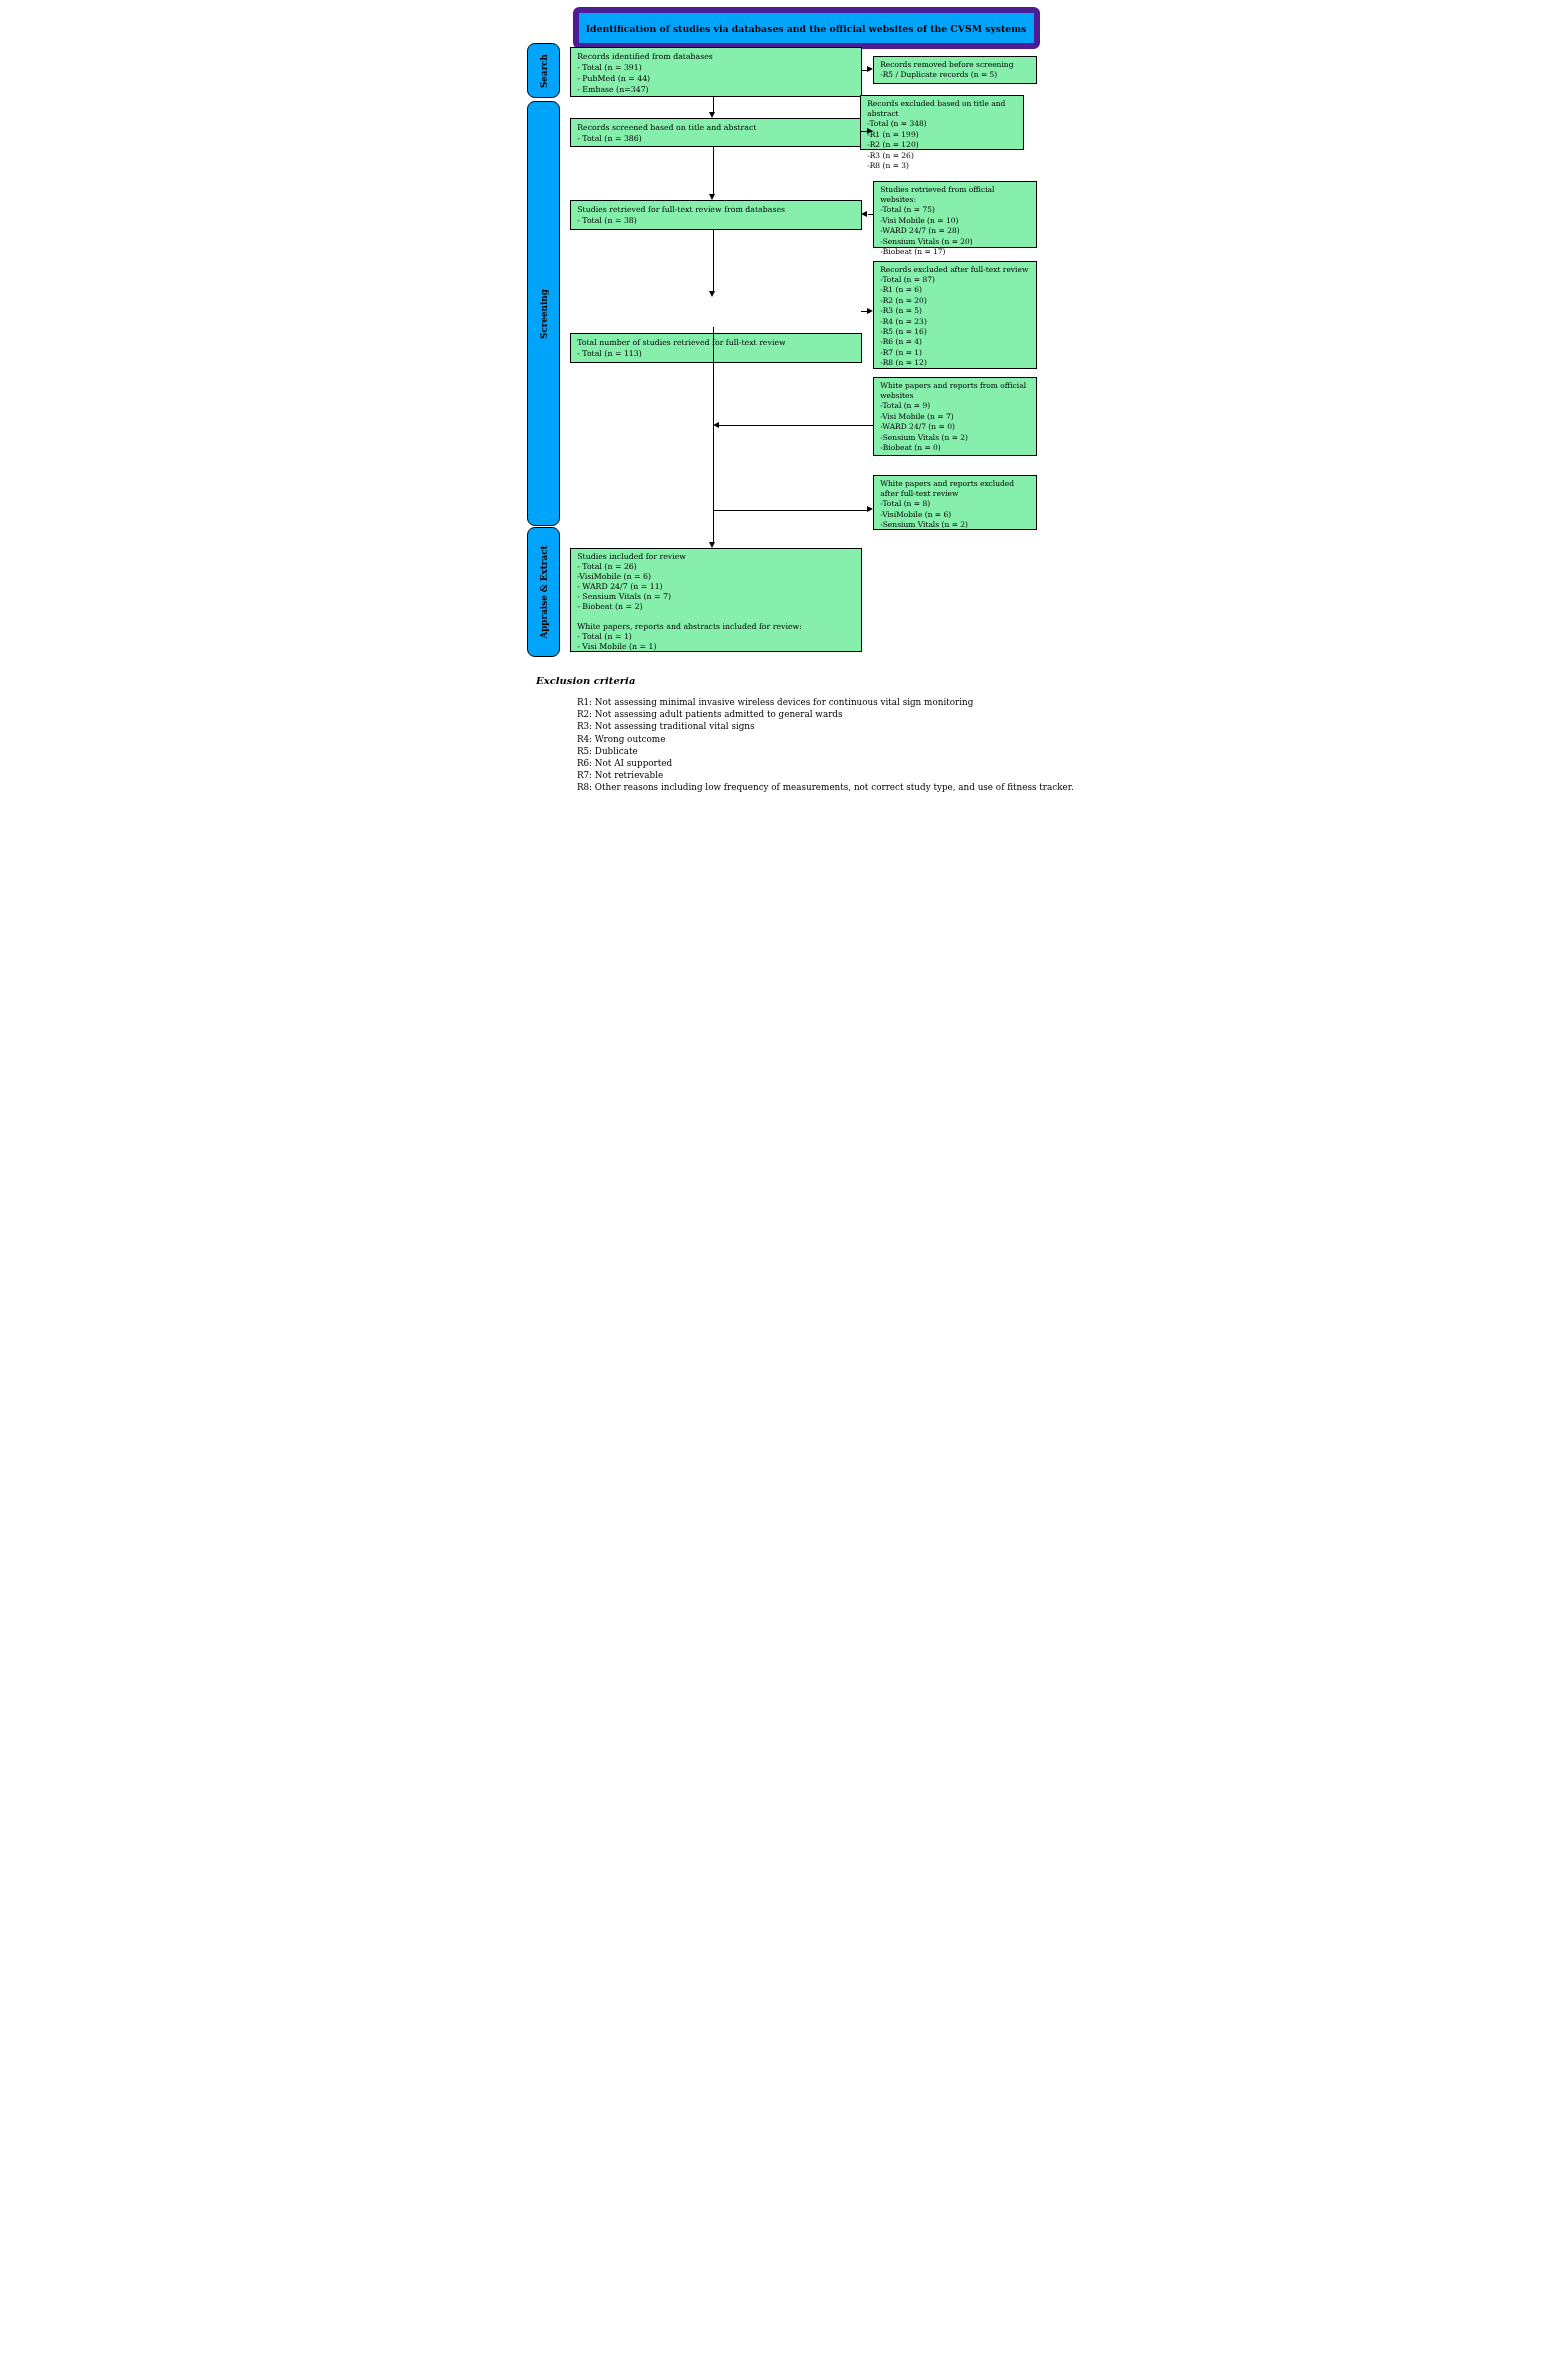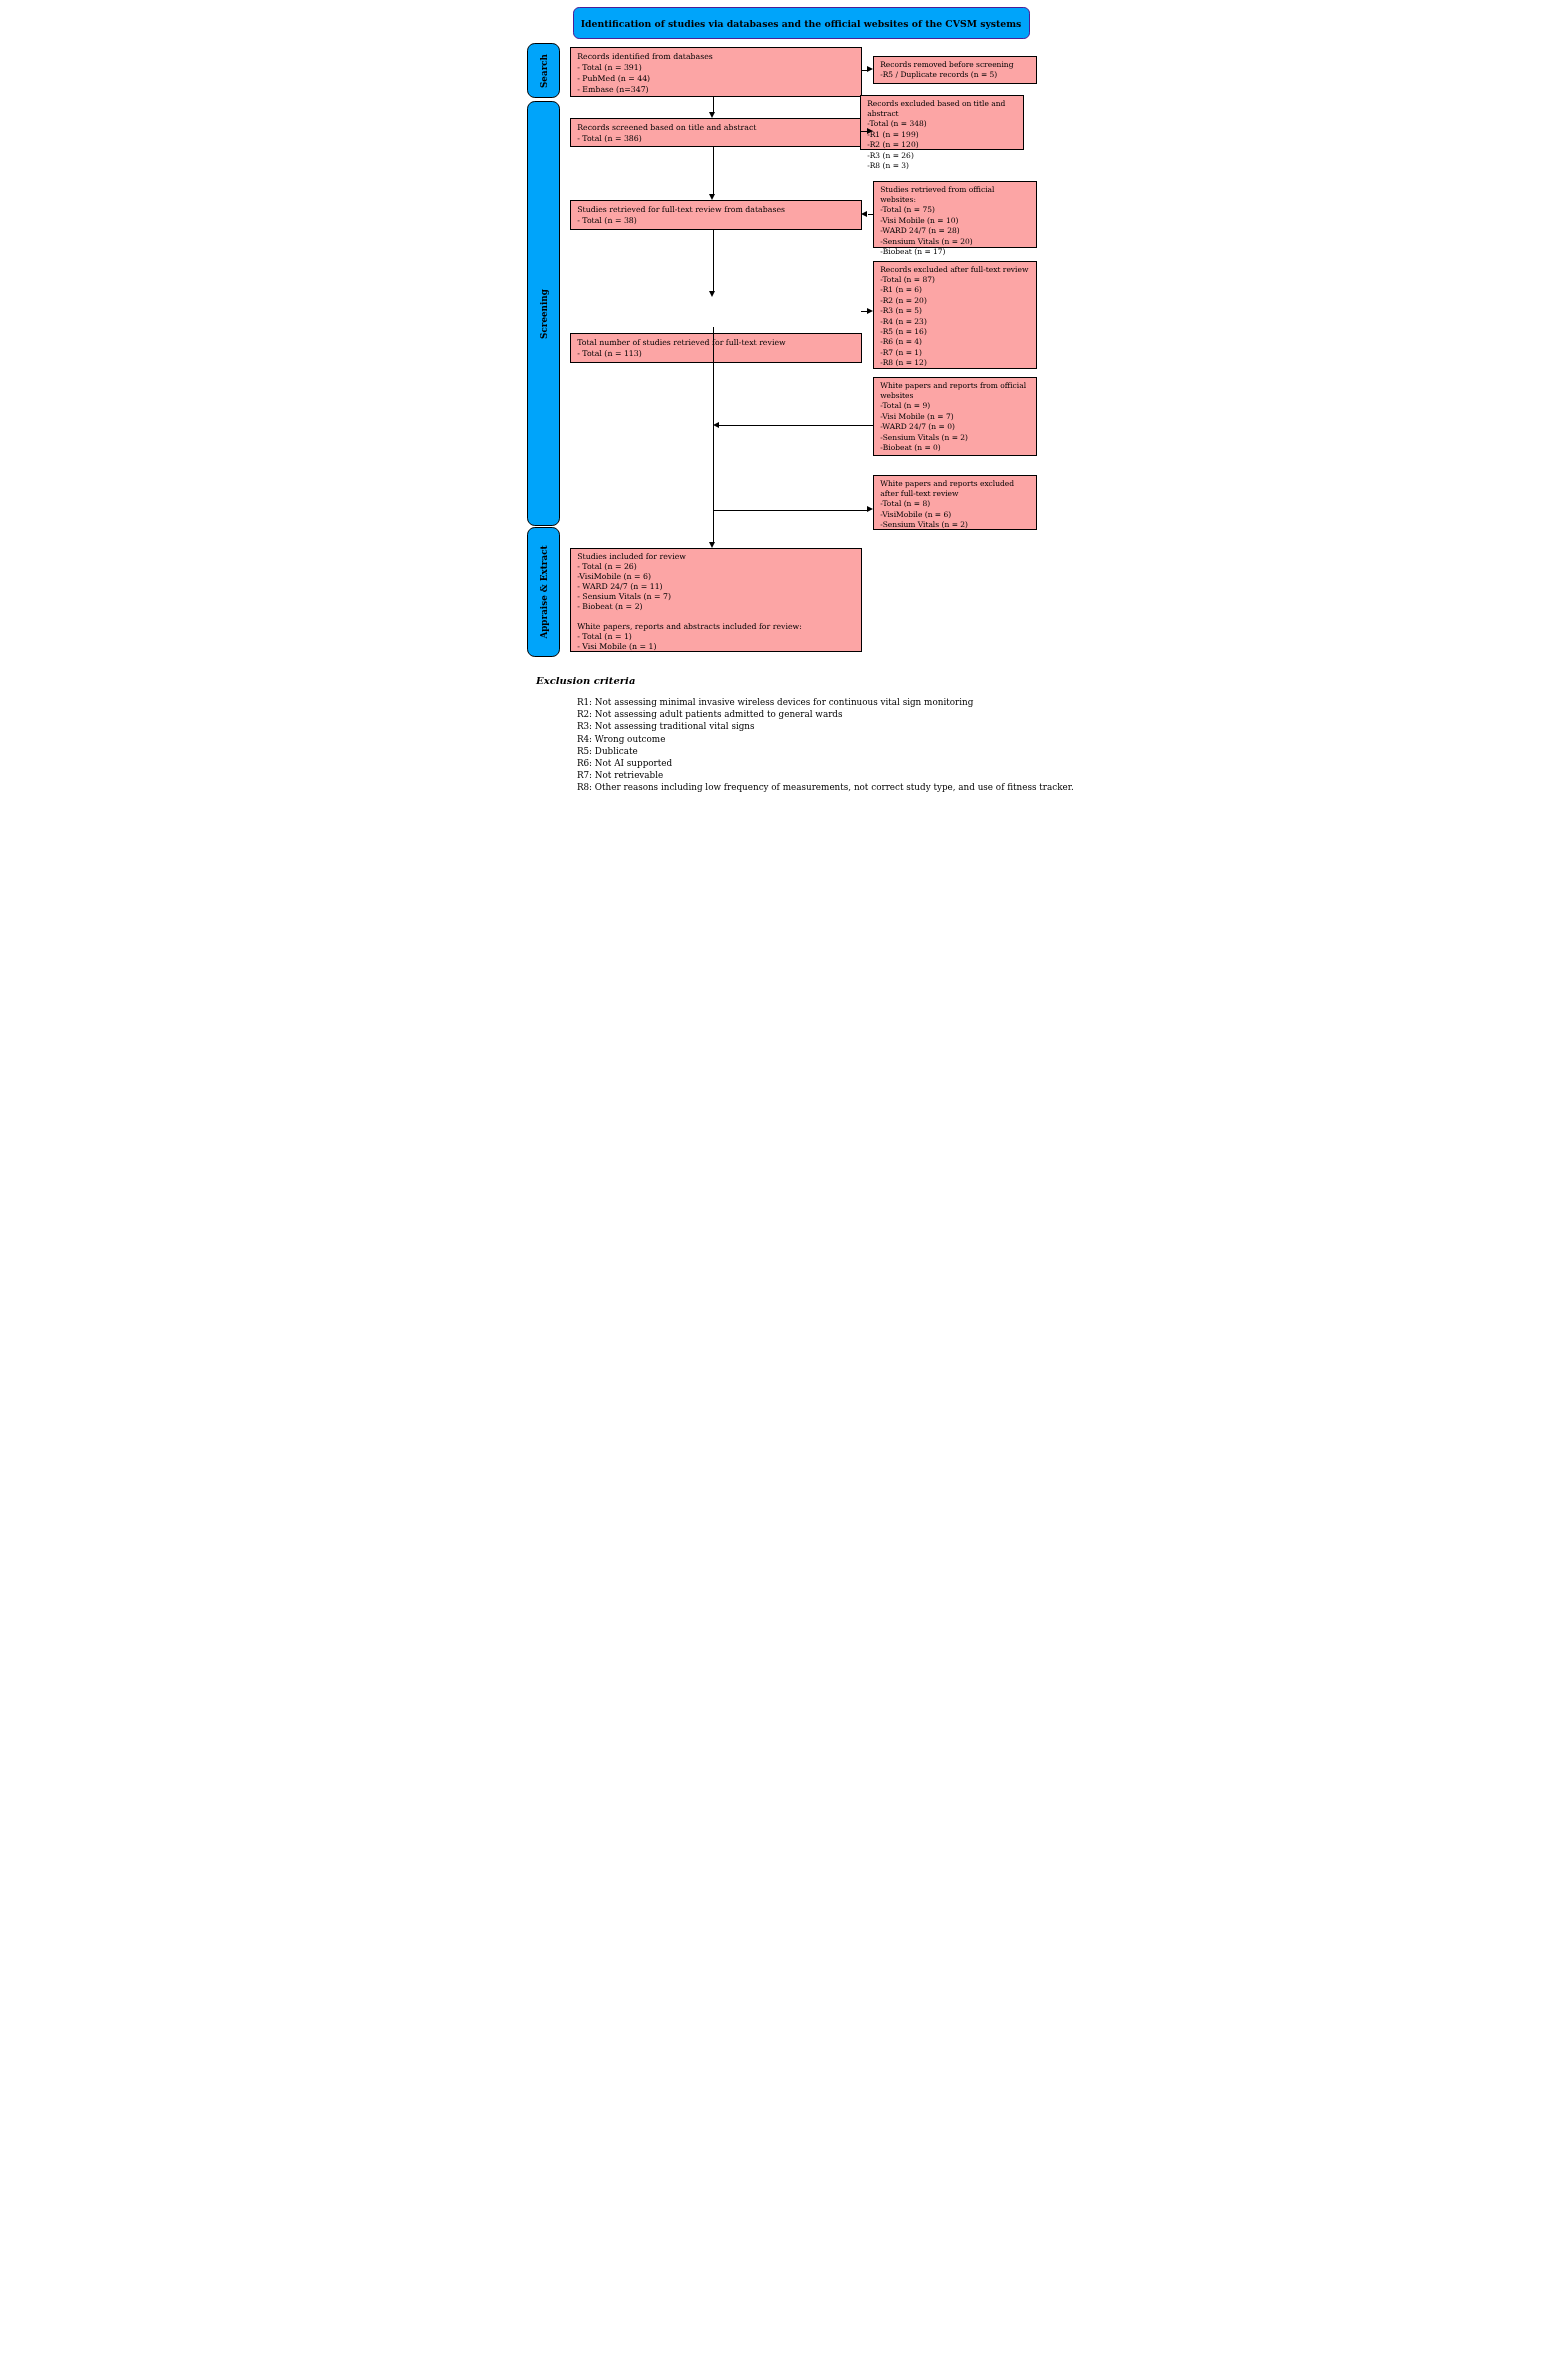--- a/index.html
+++ b/index.html
@@ -8,40 +8,40 @@
     width:520px;height:792px;
     margin:0 auto;
     background:#ffffff;
     font-family:"DejaVu Serif","Liberation Serif",serif;
     color:#000;
   }
   
   .banner{
     position:absolute;left:53px;top:7.3px;width:455px;height:30px;
     background:var(--accent);
-    border:1px solid #4c1d95;border-radius:6.2px;
+    border:6px solid #4c1d95;border-radius:6.2px;
     display:flex;align-items:center;justify-content:center;
     font-weight:bold;font-size:9.3px;text-align:center;
   }
   .phase{
     position:absolute;left:7.8px;width:31px;
     background:var(--accent);
     border:1px solid #000;border-radius:7.8px;
     display:flex;align-items:center;justify-content:center;
   }
   .phase span{
     transform:rotate(-90deg);white-space:nowrap;
     font-weight:bold;font-size:8.8px;
   }
   #phase-search{top:43px;height:53px;}
   #phase-screening{top:101px;height:423px;}
   #phase-appraise{top:527px;height:128px;}
   
   .wbox{
-    position:absolute;background:#fca5a5;
+    position:absolute;background:#86efac;
     border:1px solid #000;border-top-width:1.6px;border-bottom-width:1.6px;
     padding:2.6px 6.7px;box-sizing:border-box;
     font-size:7.8px;line-height:11px;
   }
   .wbox .line{min-height:1em;}
   #m1{left:50px;top:47px;width:292px;height:50px;}
   #m2{left:50px;top:118px;width:292px;height:28.5px;}
   #m3{left:50px;top:200px;width:292px;height:30px;}
   #m4{left:50px;top:297px;width:292px;height:30px;margin-top:36px;}
   #m5{left:50px;top:548px;width:292px;height:104px;line-height:10px;}

